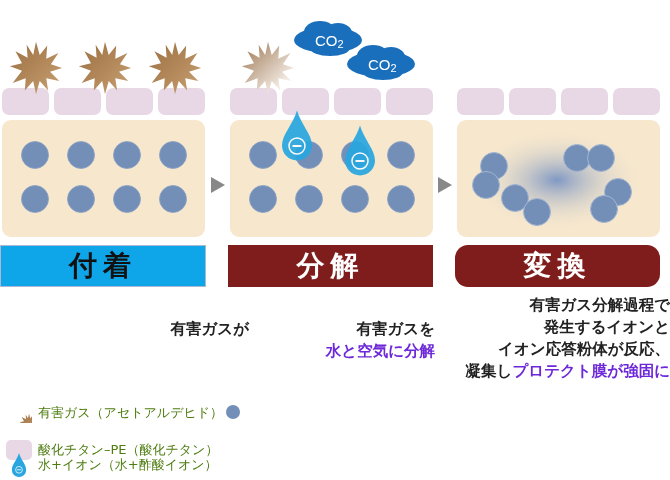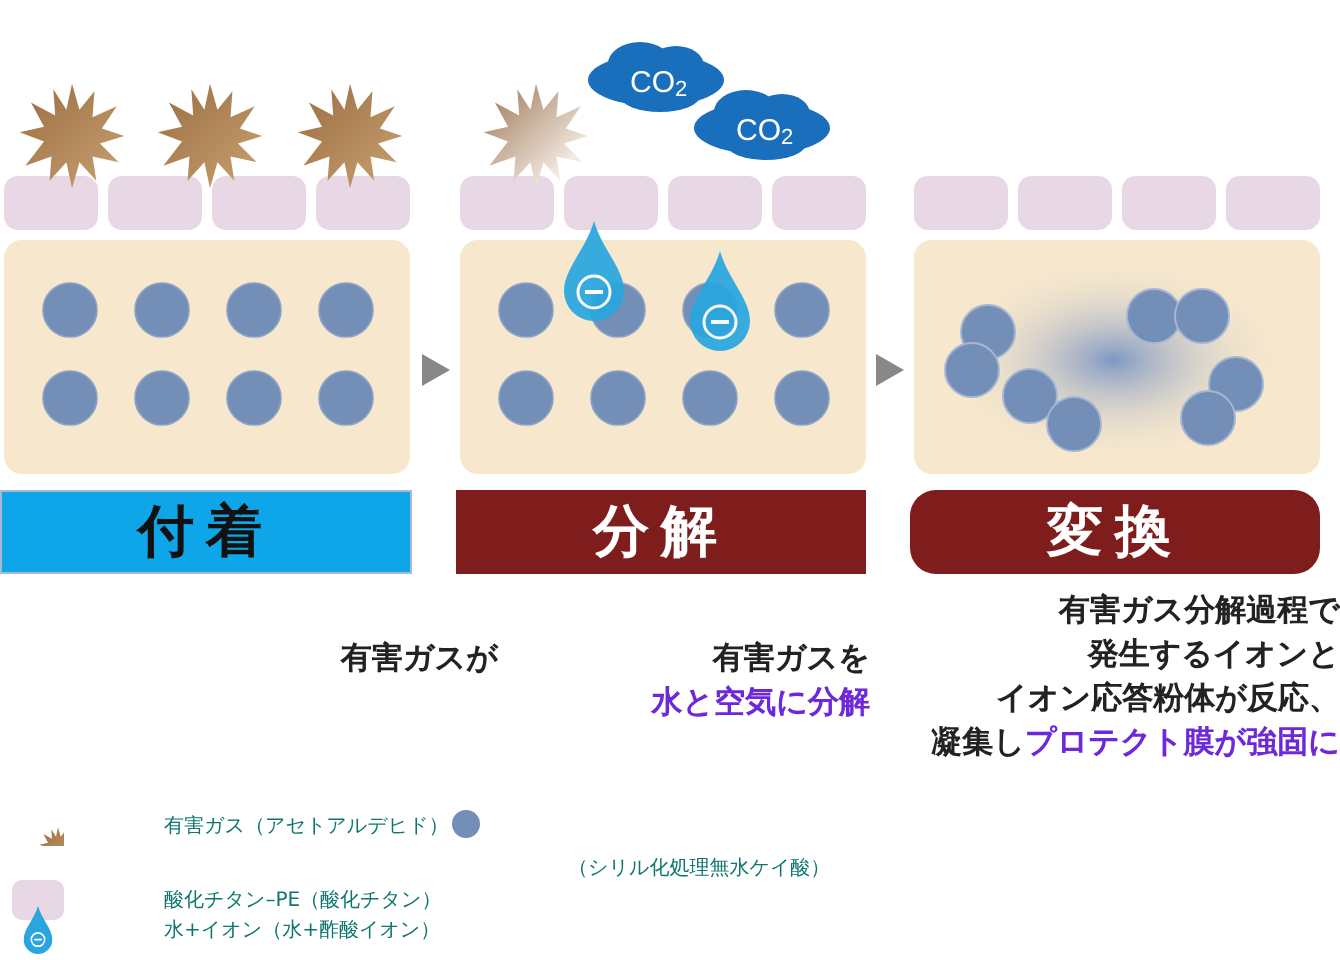--- a/index.html
+++ b/index.html
@@ -7,21 +7,21 @@
          font-family: "DejaVu Sans", sans-serif; color:#1a1a1a; }
   svg.stage { position:absolute; left:0; top:0; }
   .label-bar { position:absolute; top:245px; height:42px; box-sizing:border-box;
                display:flex; align-items:center; justify-content:center;
                font-size:28px; font-weight:bold; letter-spacing:6px; }
   .label-bar.outline { background:#0ea5e9; border:1px solid #a9b9d3; color:#111; }
   .label-bar.filled { background:#7f1d1d; color:#fff; }
   .desc { position:absolute; top:314px; text-align:right; font-weight:bold;
           font-size:15.5px; line-height:22px; color:#222; }
   .accent { color:#6d28d9; }
-  .legend-item { position:absolute; font-size:10px; color:#0f766e; display:flex; align-items:center;gap:44px; }
+  .legend-item { position:absolute; font-size:13px; color:#4d7c0f; display:flex; align-items:center; }
   .legend-item .sw { width:26px; height:20px; margin-right:6px; display:inline-block; }
 </style>
 </head>
 <body>
 
 <svg class="stage" width="670" height="480">
   <defs>
     <linearGradient id="gasGrad" x1="0" y1="0" x2="1" y2="1">
       <stop offset="0" stop-color="#9a6e40"></stop>
       <stop offset="1" stop-color="#c9a173"></stop>
@@ -169,16 +169,15 @@
       <use href="#drop" fill="#29a6e0"></use>
       <circle cx="15" cy="35" r="7" fill="none" stroke="#fff" stroke-width="1.6"></circle>
       <line x1="11" y1="35" x2="19" y2="35" stroke="#fff" stroke-width="1.8"></line>
     </svg>
     <span>水+イオン（水+酢酸イオン）</span>
   </div>
   <div class="legend-item" style="left:222px;top:403px;align-items:flex-start;">
     <span style="width:14px;height:14px;border-radius:50%;background:#738fb7;margin:2px 8px 0 4px;display:inline-block;"></span>
     <span style="line-height:21px;">
       <br>
-      <span style="margin-left:-8px;">（シリル化処理無水ケイ酸）</span>
     </span>
   </div>
 </div>
 
 </body></html>

